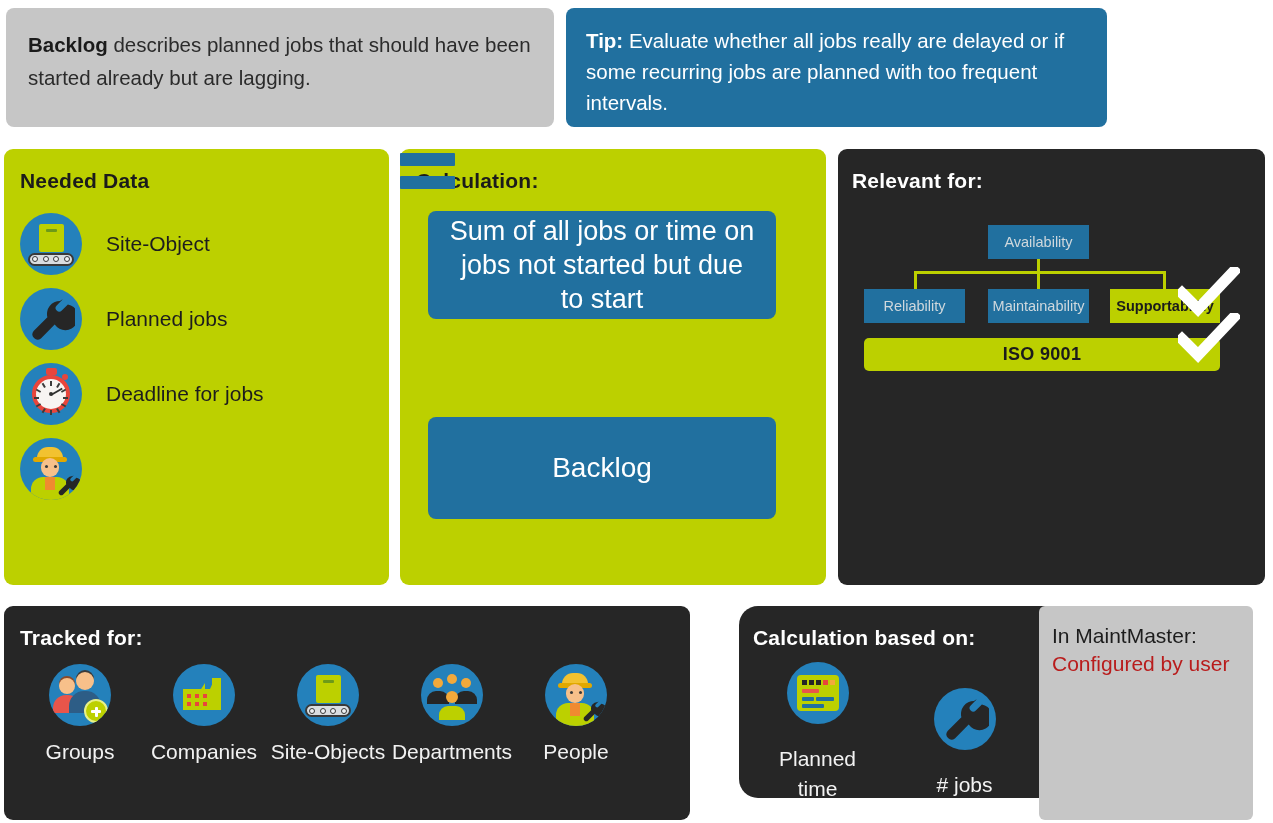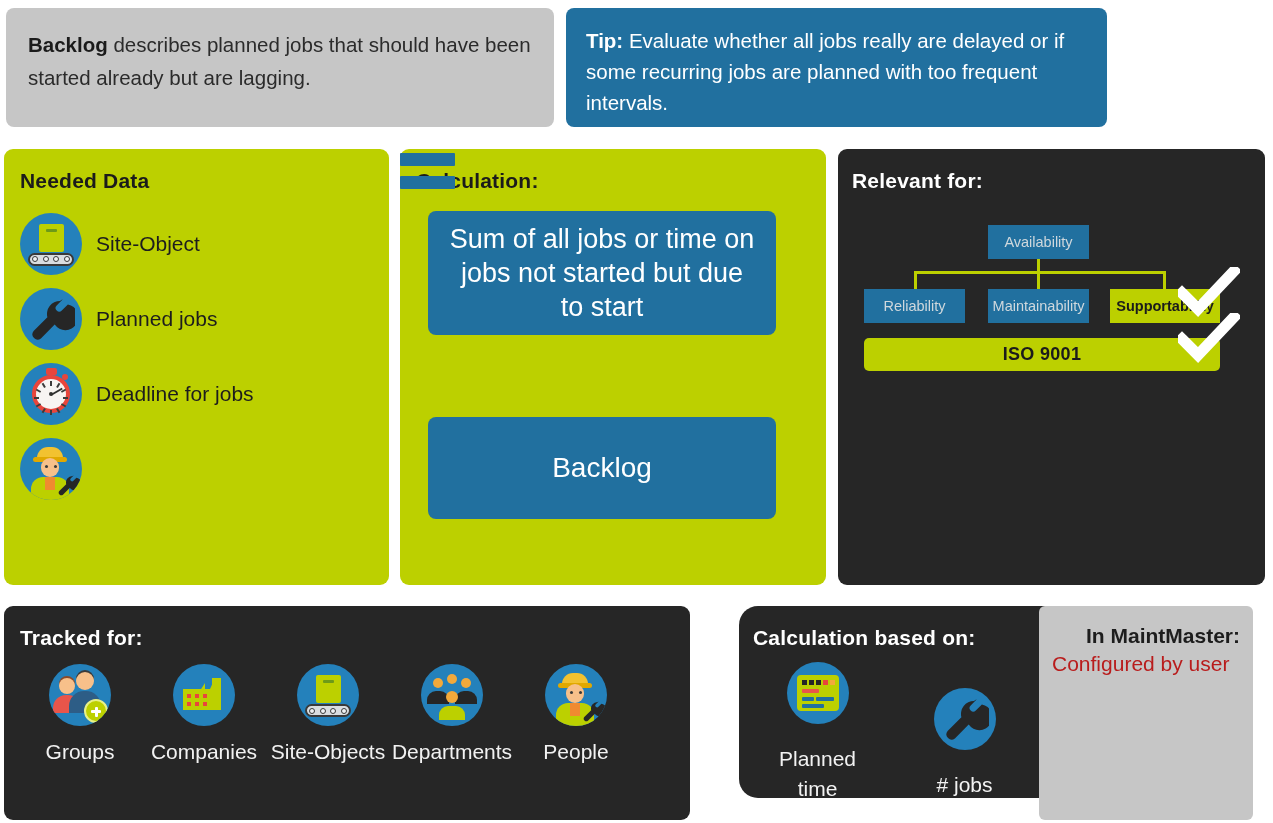--- a/index.html
+++ b/index.html
@@ -60,21 +60,21 @@
   #needed-data { left: 4px; top: 149px; width: 385px; height: 436px; }
   #needed-data .panel-title { position: absolute; left: 16px; top: 20px; }
 
   .nd-list { position: absolute; left: 16px; top: 57px; right: 10px; }
   .nd-row {
     display: flex;
     align-items: center;
     height: 75px;
   }
   .nd-label {
-    margin-left: 14px;
+    margin-left: 24px;
     font-size: 21px;
     color: #1d1d1d;
     white-space: nowrap;
   }
 
   
   .ic {
     width: 62px; height: 62px;
     border-radius: 50%;
     background: #2481bb;
@@ -237,21 +237,21 @@
   .calc-box {
     position: absolute;
     background: #21709f;
     border-radius: 8px;
     color: #ffffff;
     display: flex; align-items: center; justify-content: center;
     text-align: center;
     box-sizing: border-box;
   }
   #calc-numerator {
-    left: 28px; top: 62px; width: 348px; height: 124px;
+    left: 28px; top: 62px; width: 348px; height: 108px;
     font-size: 27px; line-height: 1.27; padding: 4px 18px;
   }
   #calc-equals {
     left: 173px; top: 210px; width: 55px; height: 44px;
   }
   #calc-equals i {
     position:absolute; left:0; width:55px; height:13px; background:#21709f; border-radius:1px;
     display:block;
   }
   #calc-equals i.top { top: 4px; }
@@ -303,21 +303,21 @@
   .based-item .cap {
     margin-top:20px; color:#f2f2f2; font-size:21px; text-align:center; line-height:1.45;
   }
   #based-jobs { padding-top:26px; }
 
   
   #maintmaster {
     left: 1039px; top: 606px; width: 214px; height: 214px;
     background:#c6c6c6; border-radius:6px; padding:18px 13px;
   }
-  #mm-title { font-weight:bold; font-size:21px; color:#1d1d1d;text-align:right; }
+  #mm-title { font-weight:normal; font-size:21px; color:#1d1d1d; }
   #mm-sub { margin-top:4px; font-size:21px; color:#b91c1c; }
 </style>
 </head>
 <body>
 
 <div class="panel" id="desc-box">
   <b>Backlog</b><span> describes planned jobs that should have been started already but are lagging.</span>
 </div>
 
 <div class="panel" id="tip-box">

